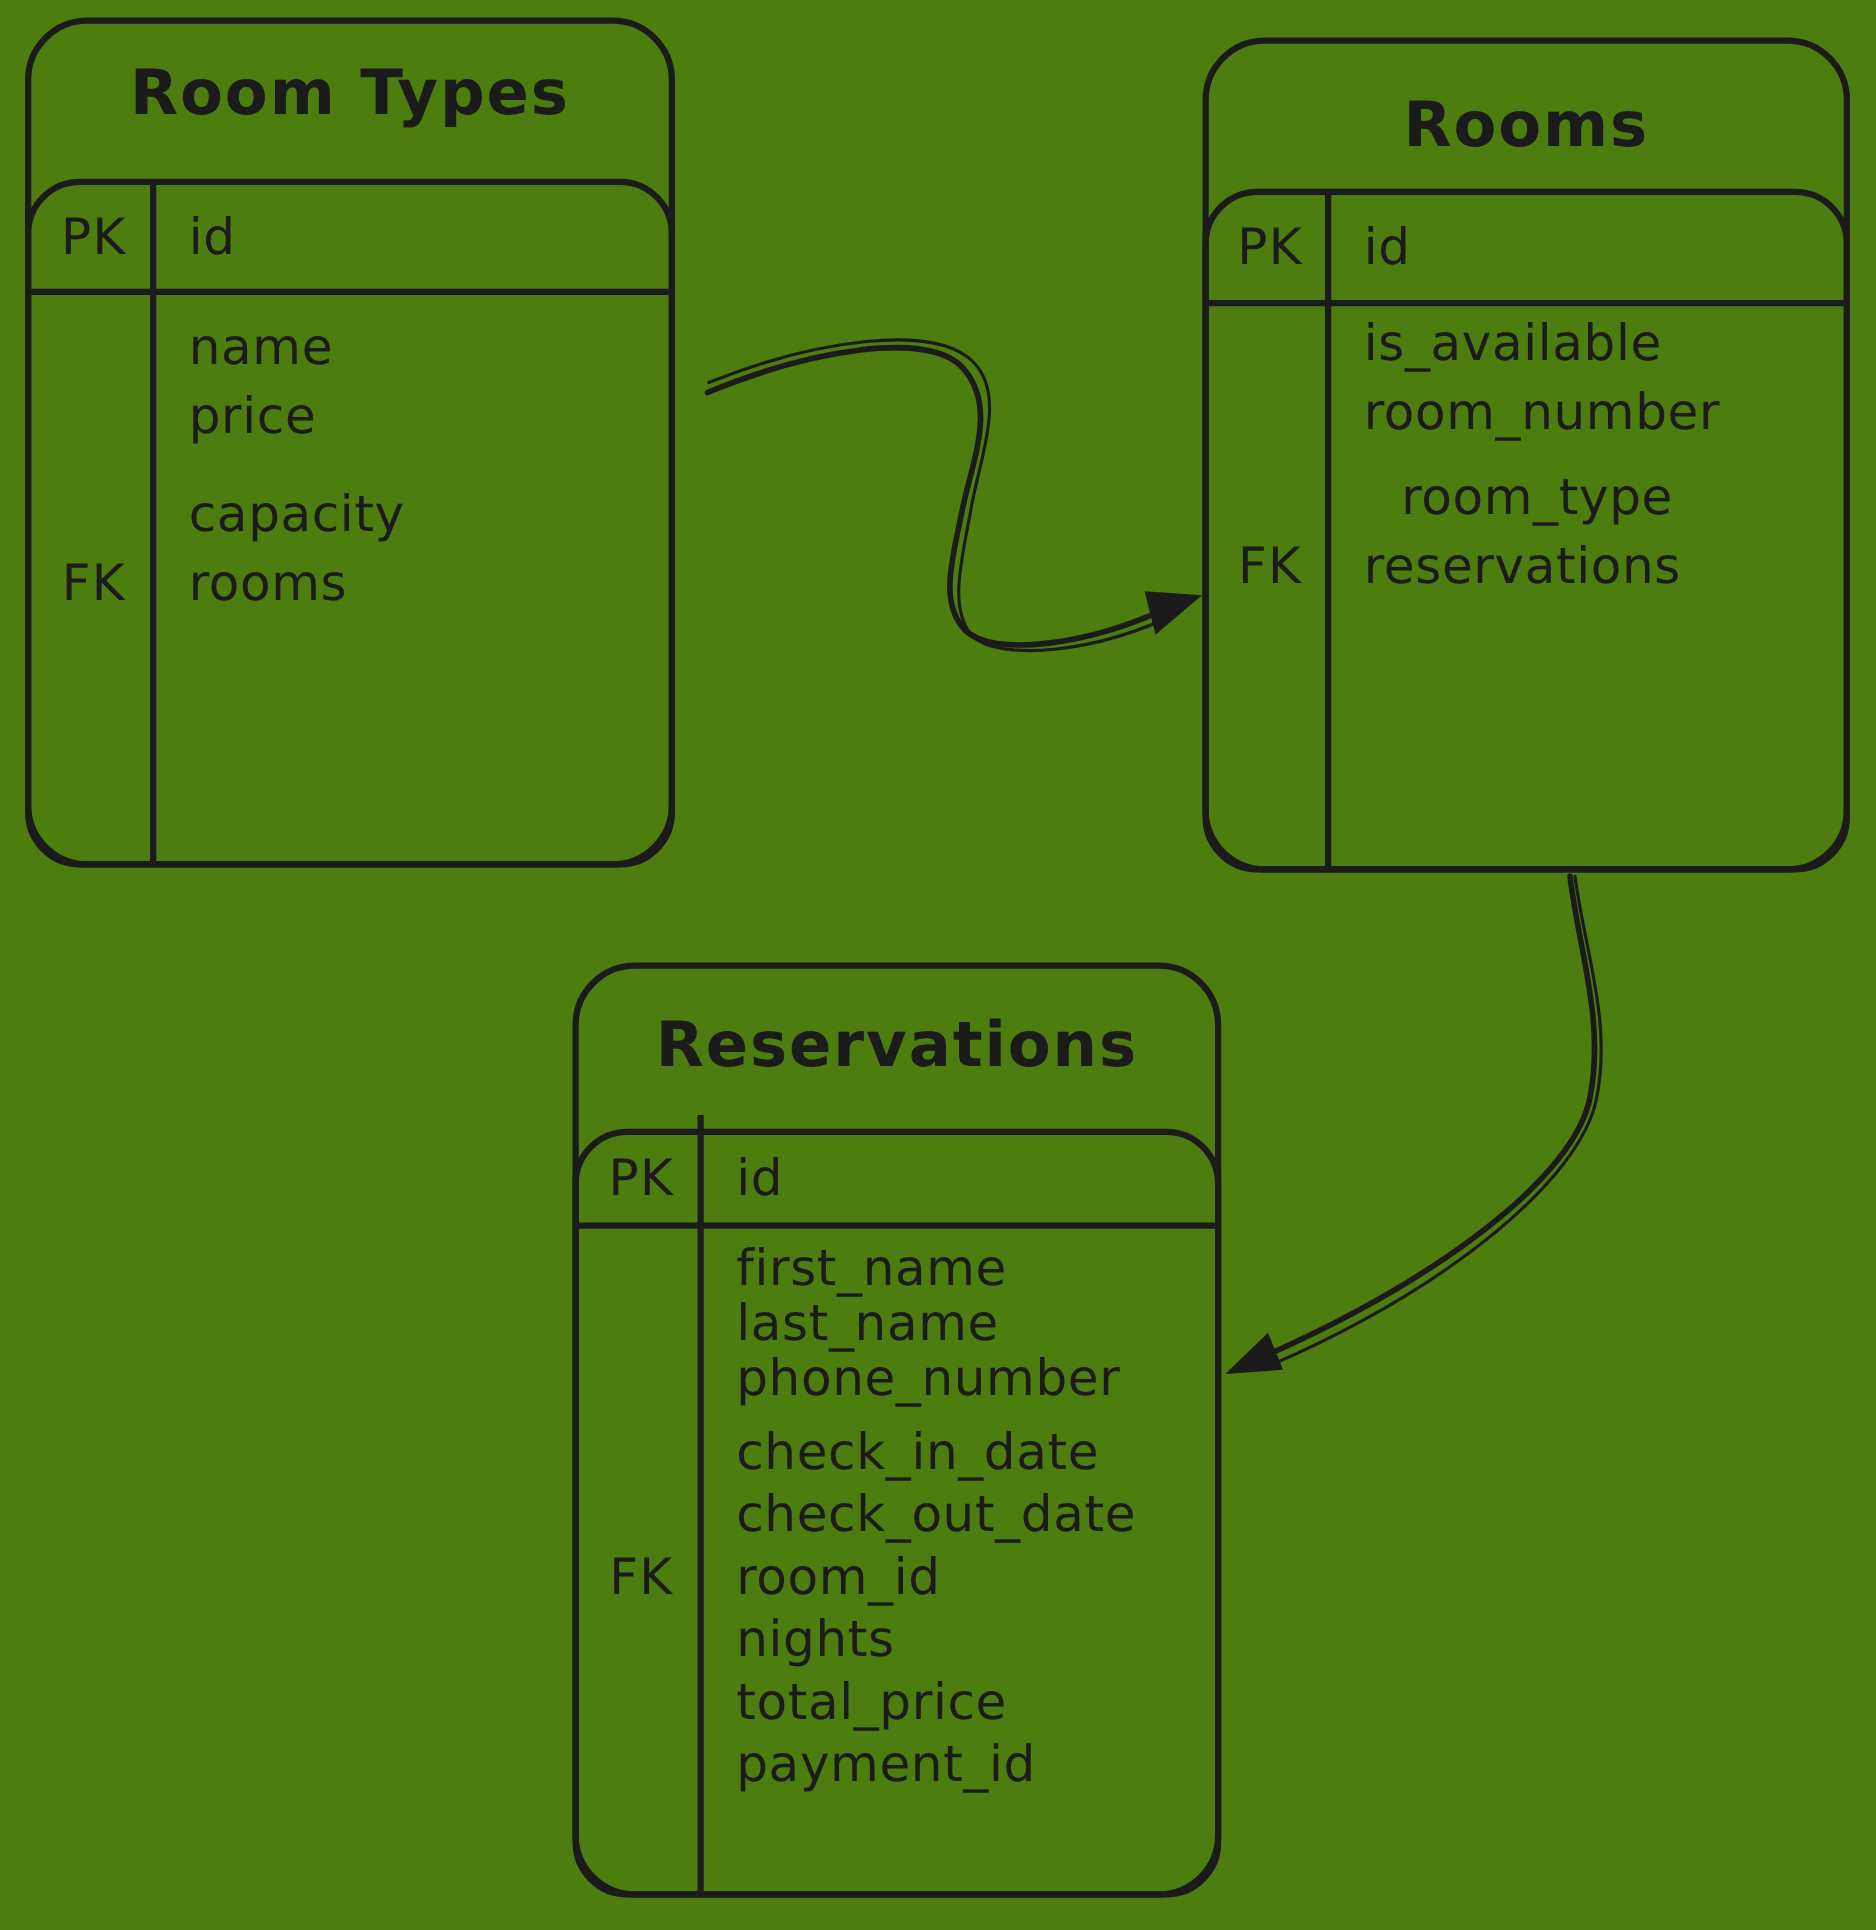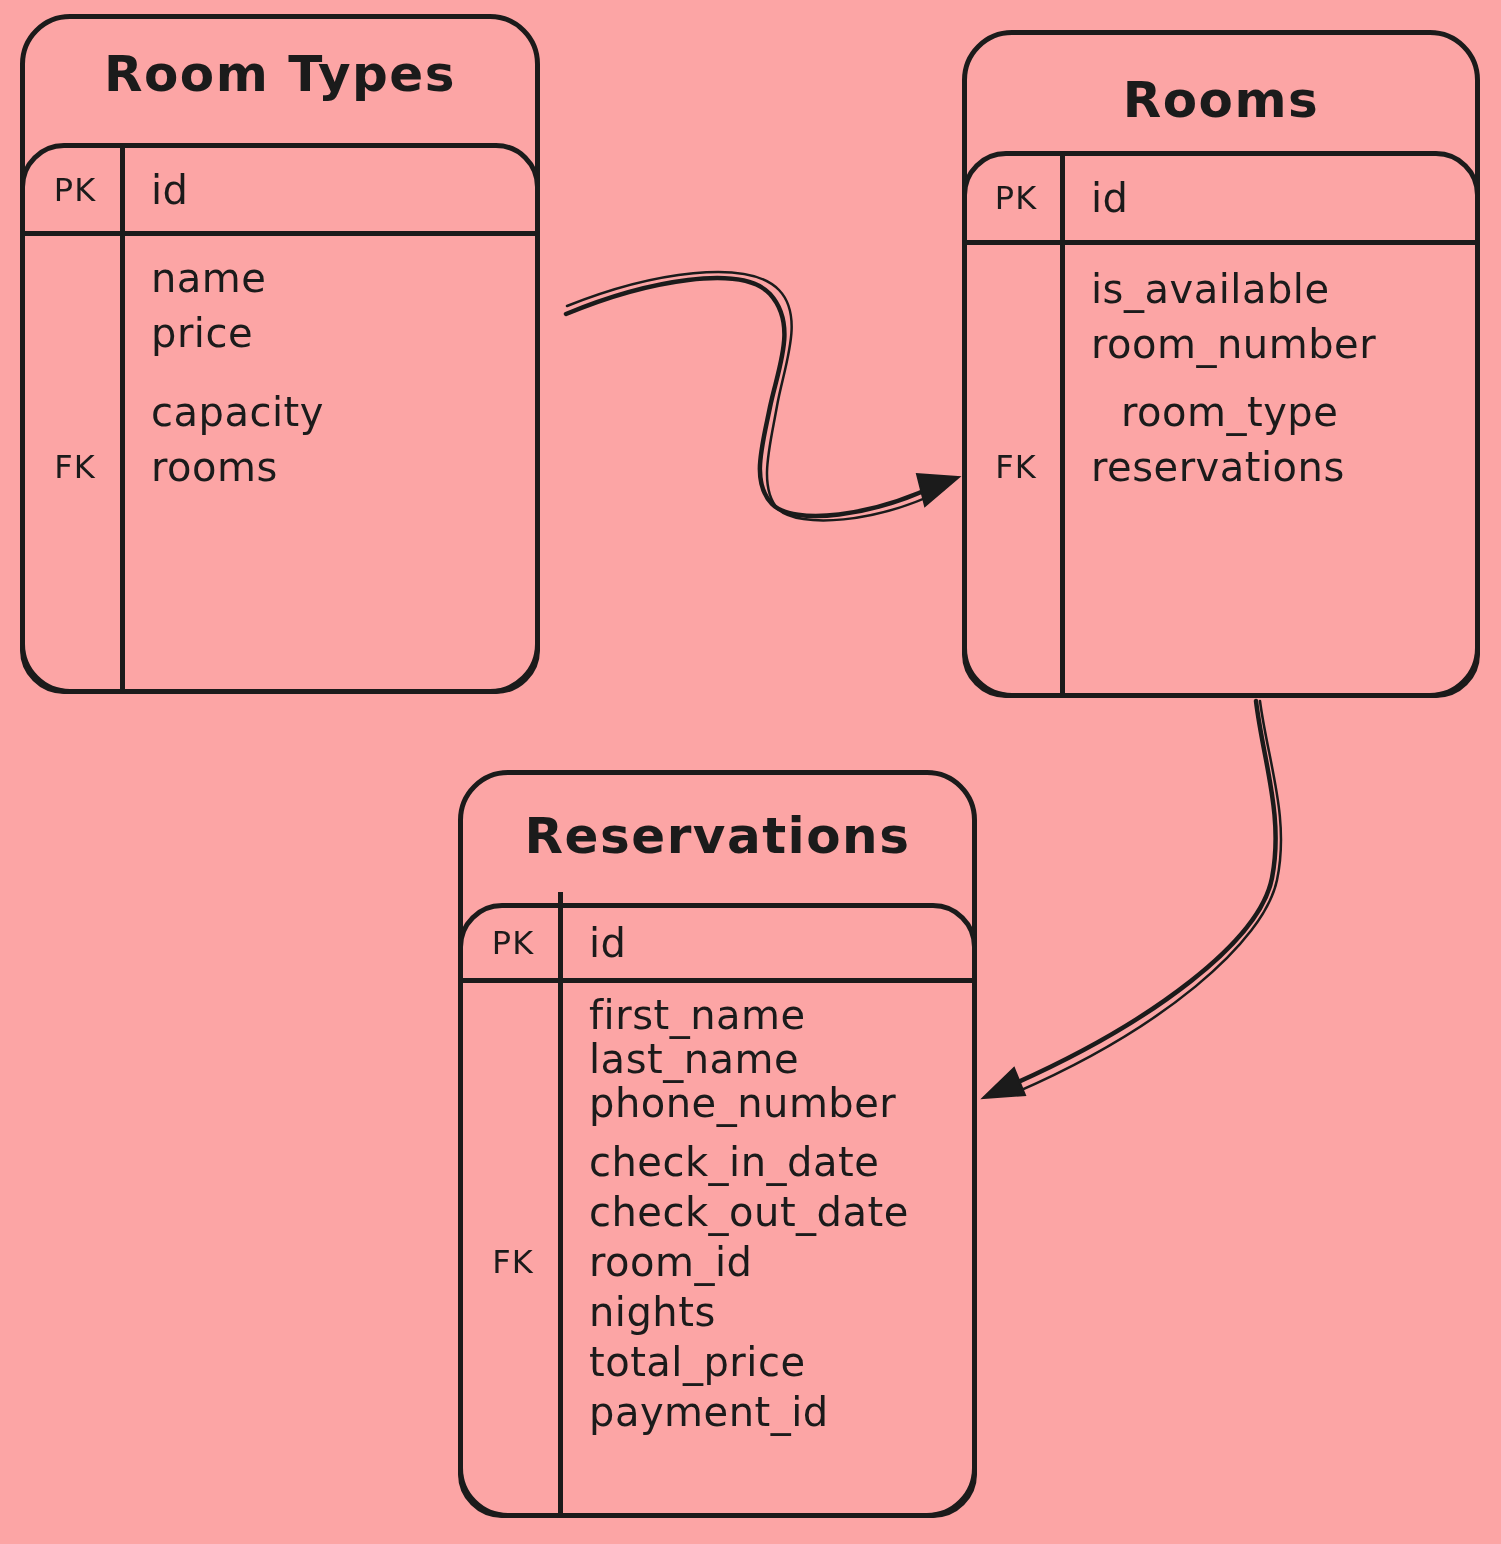--- a/index.html
+++ b/index.html
@@ -3,21 +3,21 @@
 <meta charset="utf-8">
 <style>
   * { margin:0; padding:0; box-sizing:border-box; }
   html, body {
     width:1501px; height:1544px;
     background:#ffffff;
     font-family:"DejaVu Sans", "Liberation Sans", sans-serif;
     color:#1b1b1b;
     overflow:hidden;
   }
-  .canvas { position:relative; width:1501px; height:1544px; background:#fca5a5; }
+  .canvas { position:relative; width:1501px; height:1544px; background:#4d7c0f; }
 
   .arrow-layer { position:absolute; left:0; top:0; width:1501px; height:1544px; pointer-events:none; }
   .arrow-layer path, .arrow-layer polygon { pointer-events:visibleStroke; }
 
   .etable {
     position:absolute;
     border:5px solid #1b1b1b;
     border-radius:50px;
   }
   .etable .title {
@@ -39,21 +39,21 @@
     left:var(--kw); top:0; bottom:0;
     width:5px; background:#1b1b1b;
   }
   .vline.overshoot { top:-16px; }
   .hline { height:5px; background:#1b1b1b; }
   .keyrow { display:flex; align-items:center; }
   .kcell {
     flex:0 0 auto;
     width:calc(var(--kw) + 5px);
     text-align:center;
-    font-size:32px;
+    font-size:40px;
     letter-spacing:1px;
     white-space:nowrap;
   }
   .ncell {
     flex:1;
     padding-left:26px;
     font-size:40px;
     letter-spacing:0.5px;
     white-space:nowrap;
   }
@@ -118,21 +118,21 @@
 
   <div class="etable" style="left:962px; top:30px; width:518px; height:668px; --kw:93px;">
     <div class="title" style="padding-top:36px;">Rooms</div>
     <div class="inner" style="top:116px;">
       <div class="vline"></div>
       <div class="keyrow" style="height:84px;">
         <div class="kcell">PK</div>
         <div class="ncell">id</div>
       </div>
       <div class="hline"></div>
-      <div class="rows" style="padding-top:16px;">
+      <div class="rows" style="padding-top:2px;">
         <div class="row h55">
           <div class="kcell"></div>
           <div class="ncell">is_available</div>
         </div>
         <div class="row h55">
           <div class="kcell"></div>
           <div class="ncell">room_number</div>
         </div>
         <div class="row h55 mt13">
           <div class="kcell"></div>

